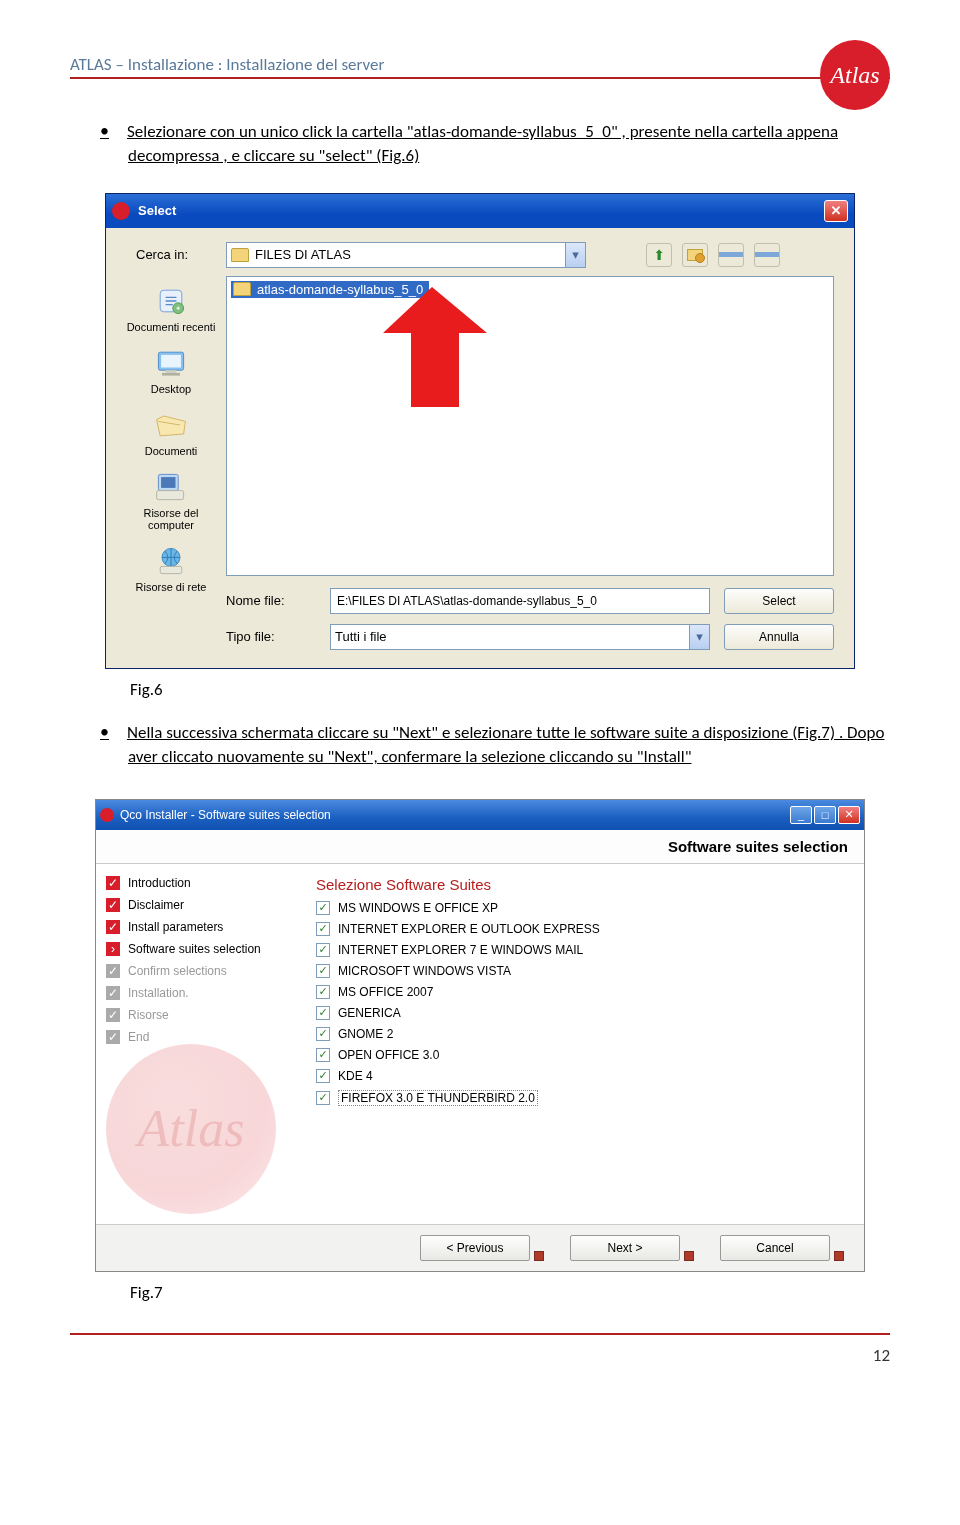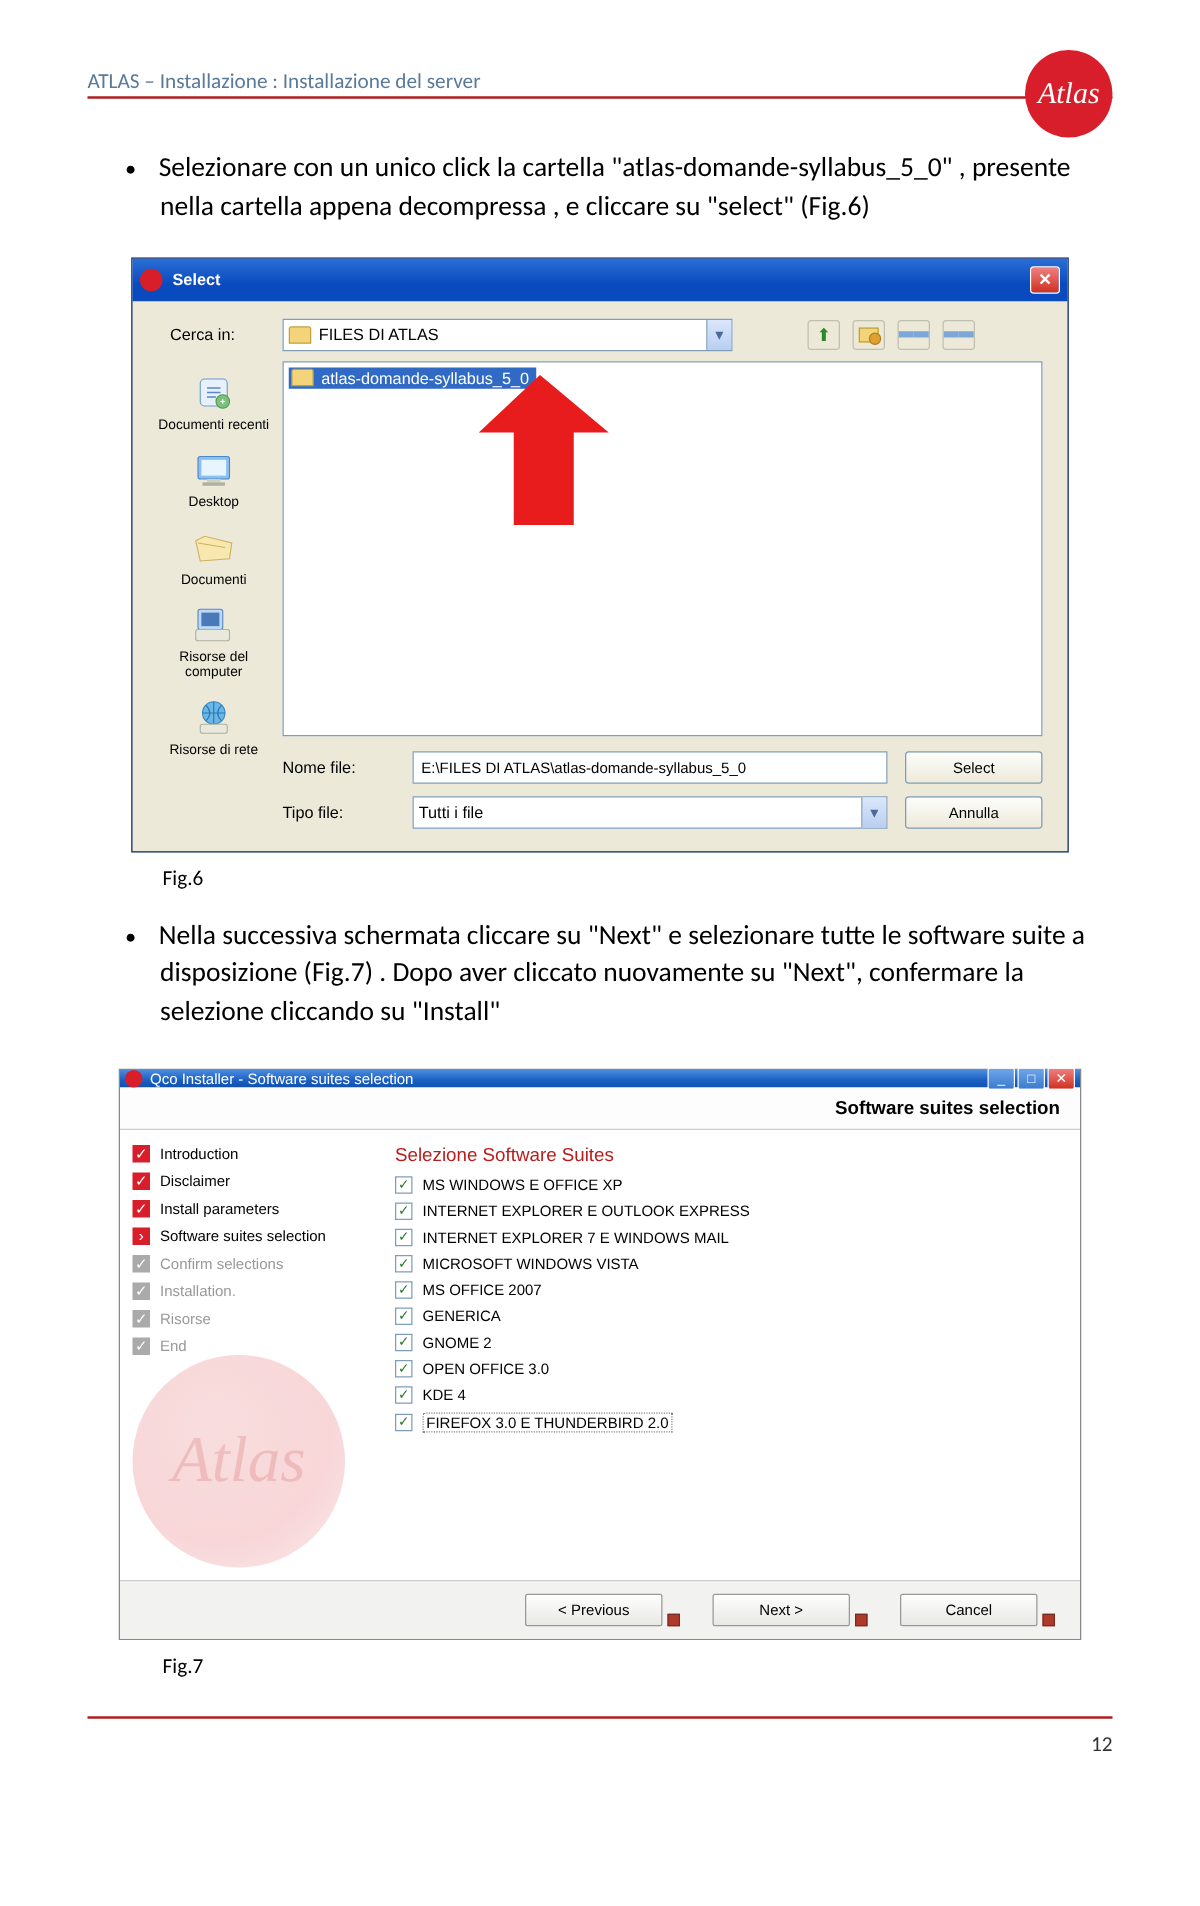--- a/index.html
+++ b/index.html
@@ -35,23 +35,24 @@
     display: flex;
     align-items: center;
     justify-content: center;
     color: #fff;
     font-family: Georgia, serif;
     font-size: 24px;
     font-style: italic;
     margin-bottom: -35px;
   }
   .body-text {
-    font-size: 22px;
+    font-size: 17px;
     line-height: 1.4;
     margin-left: 30px;
+    text-decoration: underline;
   }
   ul.bullets {
     list-style: none;
     padding-left: 0;
   }
   ul.bullets > li::before {
     content: "•";
     margin-right: 18px;
     font-size: 18px;
   }
@@ -217,21 +218,21 @@
   .dialog2 {
     margin: 30px auto 10px auto;
     width: 770px;
     border: 1px solid #888;
     background: #fff;
     font-family: Tahoma, Arial, sans-serif;
     font-size: 12px;
   }
   .titlebar2 {
     background: linear-gradient(#4a8adf, #1a5fc0 60%, #1050b0);
-    height: 14px;
+    height: 30px;
     display: flex;
     align-items: center;
     justify-content: space-between;
     padding: 0 4px;
     color: #fff;
     font-size: 12px;
   }
   .titlebar2 .tl-left { display: flex; align-items: center; gap: 6px; }
   .win-btns { display: flex; gap: 2px; }
   .wb {

